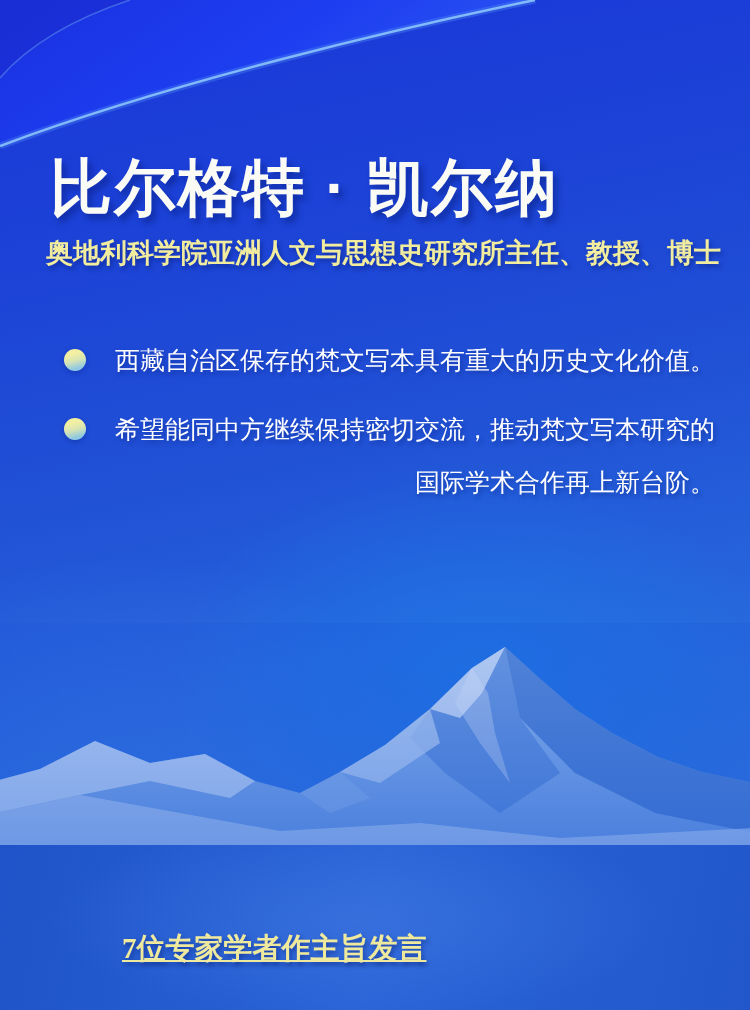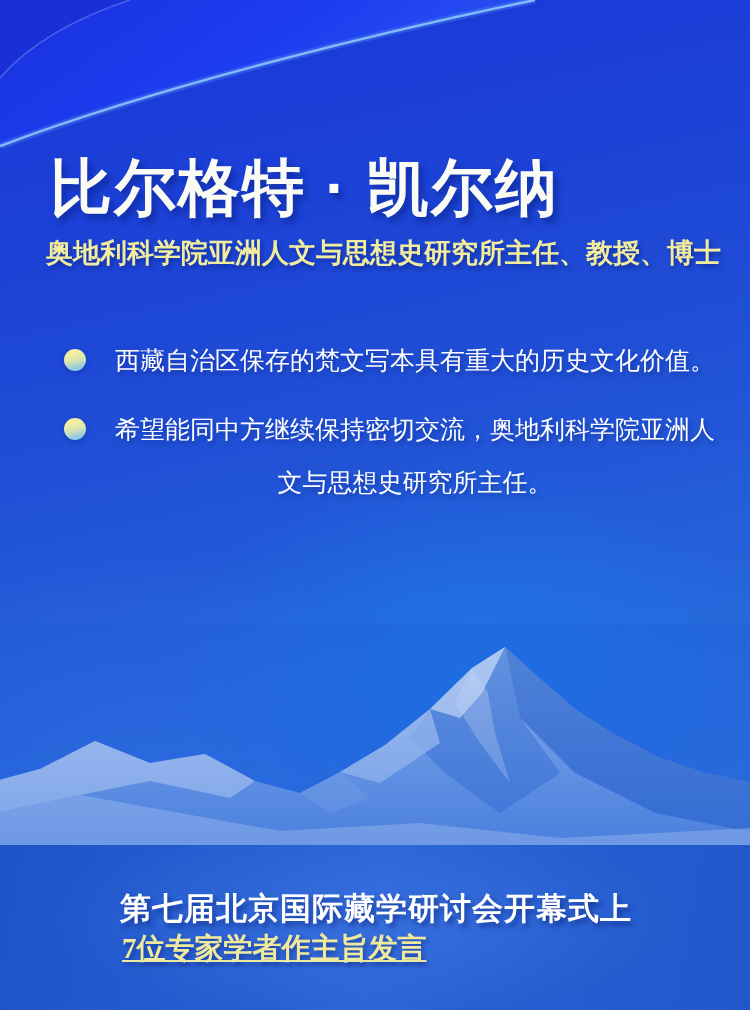--- a/index.html
+++ b/index.html
@@ -36,21 +36,21 @@
   .bullet-dot{
     flex:0 0 auto;width:22px;height:22px;border-radius:50%;
     margin:15px 29px 0 0;
     background:linear-gradient(165deg,#f3efa2 25%, #d8e4b4 52%, #8fc9e2 82%);
     box-shadow:0 2px 5px rgba(8,30,120,0.35);
   }
   .bullet-text{
     width:600px;
     font-size:25px;line-height:53px;color:#ffffff;
     text-shadow:2px 3px 4px rgba(10,30,120,0.45);
-    text-align:center;
+    text-align:right;
   }
   
   #mountain{left:0;top:623px;width:750px;height:225px;}
   
   #footer-band{
     left:0;top:845px;width:750px;height:165px;
     background:
       radial-gradient(ellipse 420px 130px at 48% 45%, rgba(86,140,238,0.30), rgba(86,140,238,0) 75%),
       linear-gradient(100deg,#1f53c9 0%, #2a64d6 50%, #2157cb 100%);
   }
@@ -115,21 +115,20 @@
   <div id="speaker-name" class="abs">比尔格特 · 凯尔纳</div>
   <div id="speaker-title" class="abs">奥地利科学院亚洲人文与思想史研究所主任、教授、博士</div>
 
   <div id="bullet-list" class="abs">
     <div class="bullet-row">
       <span class="bullet-dot"></span>
       <span class="bullet-text">西藏自治区保存的梵文写本具有重大的历史文化价值。</span>
     </div>
     <div class="bullet-row">
       <span class="bullet-dot"></span>
-      <span class="bullet-text">希望能同中方继续保持密切交流，奥地利科学院亚洲人文与思想史研究所主任。</span>
+      <span class="bullet-text">希望能同中方继续保持密切交流，推动梵文写本研究的国际学术合作再上新台阶。</span>
     </div>
   </div>
 
   <div id="footer-band" class="abs"></div>
-  <div id="footer-line1" class="abs">第七届北京国际藏学研讨会开幕式上</div>
   <div id="footer-line2" class="abs">7位专家学者作主旨发言</div>
 
 </div>
 
 </body></html>

